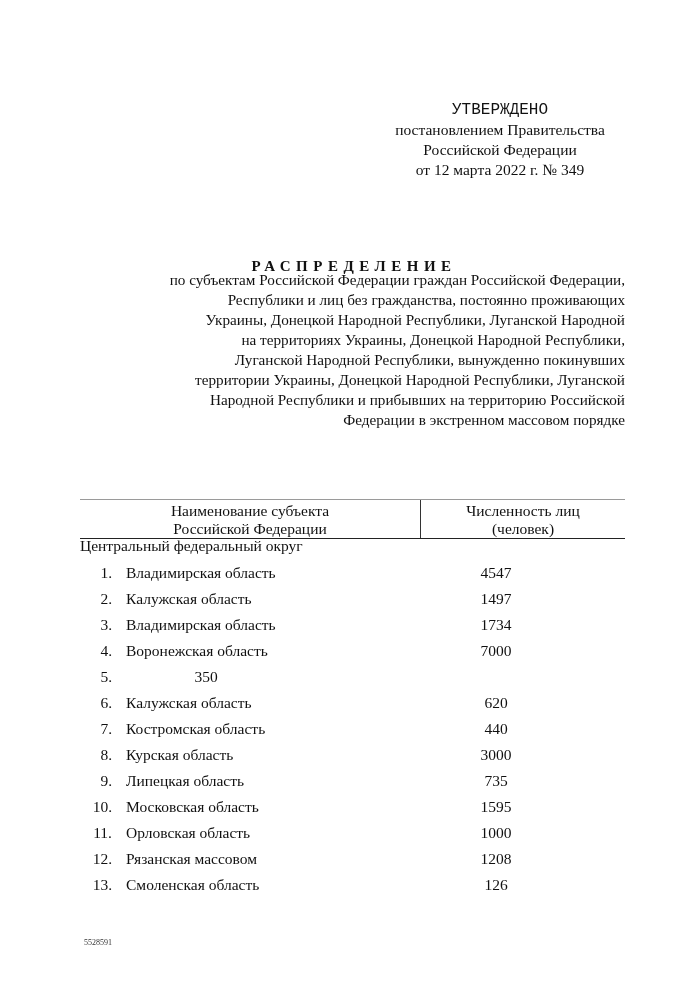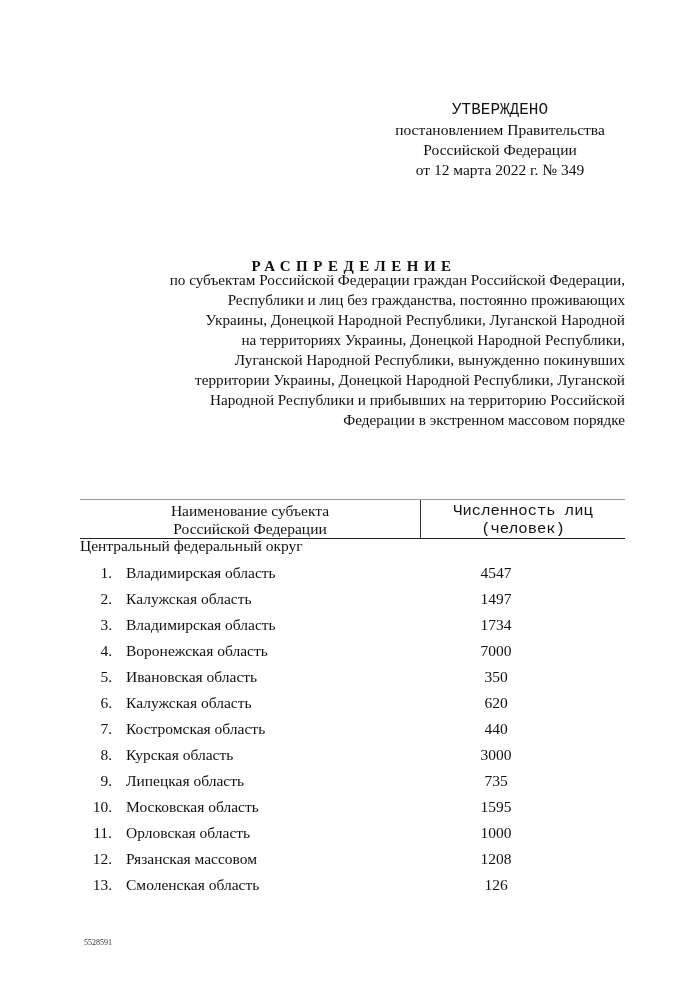--- a/index.html
+++ b/index.html
@@ -57,21 +57,21 @@
       display: flex;
       margin-top: 23px;
     }
     .th {
       text-align: center;
       font-size: 15.5px;
       line-height: 18px;
       padding-top: 2px;
     }
     .th.name { width: 340px; border-right: 1px solid #333333; }
-    .th.count { flex: 1; font-family: Liberation Mono, monospace; }
+    .th.count { flex: 1; }
     .district {
       position: absolute;
       left: 80px;
       top: 537px;
       width: 545px;
       text-align: left;
       font-size: 15.5px;
     }
     .rows {
       position: absolute;
@@ -148,21 +148,20 @@
     <span class="region">Владимирская область</span>
     <span class="count">1734</span>
   </div>
   <div class="row">
     <span class="num">4.</span>
     <span class="region">Воронежская область</span>
     <span class="count">7000</span>
   </div>
   <div class="row">
     <span class="num">5.</span>
-    <span class="region">Ивановская область</span>
     <span class="count">350</span>
   </div>
   <div class="row">
     <span class="num">6.</span>
     <span class="region">Калужская область</span>
     <span class="count">620</span>
   </div>
   <div class="row">
     <span class="num">7.</span>
     <span class="region">Костромская область</span>

